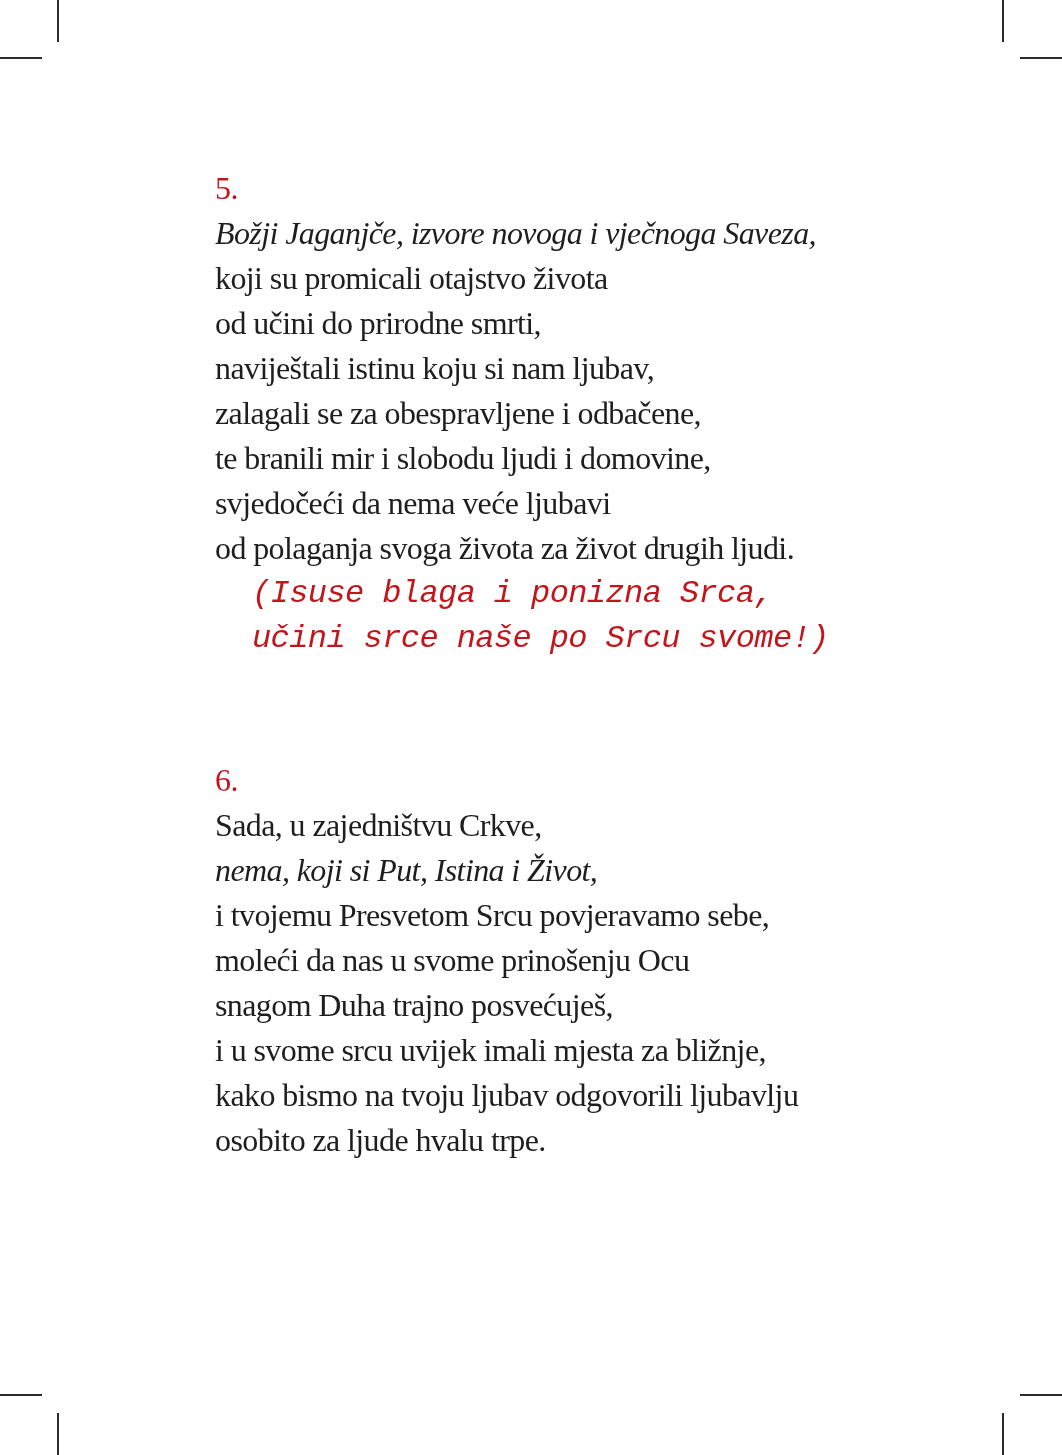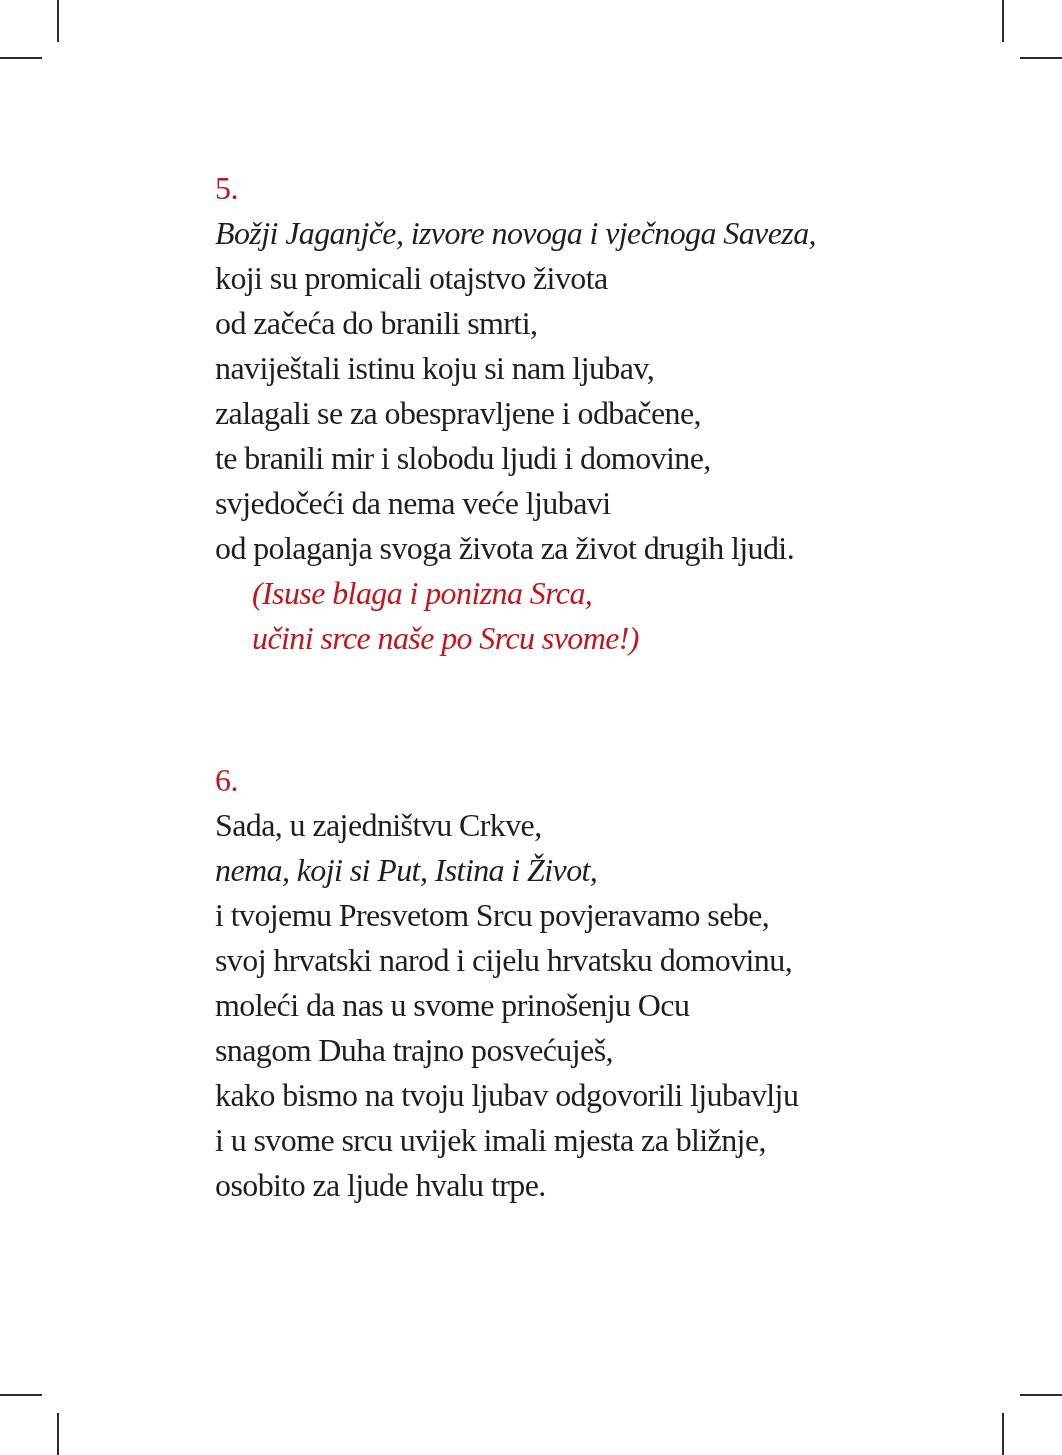--- a/index.html
+++ b/index.html
@@ -40,57 +40,56 @@
     line-height: 45px;
     letter-spacing: -0.6px;
   }
   .section + .section { margin-top: 97px; }
   .section-number {
     color: var(--red, #c2151c);
   }
   .line { white-space: nowrap; }
   .line.italic { font-style: italic; }
   .line.red { color: var(--red, #c2151c); }
-  .line.indent { padding-left: 37px; }
+  .line.indent { padding-left: 37px; font-family: Liberation Mono, monospace; }
 </style>
 </head>
 <body>
 
 <div class="page">
 
   <div class="crop v tl-v"></div>
   <div class="crop h tl-h"></div>
   <div class="crop v tr-v"></div>
   <div class="crop h tr-h"></div>
   <div class="crop h bl-h"></div>
   <div class="crop v bl-v"></div>
   <div class="crop h br-h"></div>
   <div class="crop v br-v"></div>
 
   <main class="text-block" id="sections">
       <section class="section">
         <div class="line section-number">5.</div>
         <div class="line italic">Božji Jaganjče, izvore novoga i vječnoga Saveza,</div>
         <div class="line">koji su promicali otajstvo života</div>
-        <div class="line">od začeća do branili smrti,</div>
+        <div class="line">od učini do prirodne smrti,</div>
         <div class="line">naviještali istinu koju si nam ljubav,</div>
         <div class="line">zalagali se za obespravljene i odbačene,</div>
         <div class="line">te branili mir i slobodu ljudi i domovine,</div>
         <div class="line">svjedočeći da nema veće ljubavi</div>
         <div class="line">od polaganja svoga života za život drugih ljudi.</div>
         <div class="line italic red indent">(Isuse blaga i ponizna Srca,</div>
         <div class="line italic red indent">učini srce naše po Srcu svome!)</div>
       </section>
       <section class="section">
         <div class="line section-number">6.</div>
         <div class="line">Sada, u zajedništvu Crkve,</div>
         <div class="line italic">nema, koji si Put, Istina i Život,</div>
         <div class="line">i tvojemu Presvetom Srcu povjeravamo sebe,</div>
-        <div class="line">svoj hrvatski narod i cijelu hrvatsku domovinu,</div>
         <div class="line">moleći da nas u svome prinošenju Ocu</div>
         <div class="line">snagom Duha trajno posvećuješ,</div>
+        <div class="line">i u svome srcu uvijek imali mjesta za bližnje,</div>
         <div class="line">kako bismo na tvoju ljubav odgovorili ljubavlju</div>
-        <div class="line">i u svome srcu uvijek imali mjesta za bližnje,</div>
         <div class="line">osobito za ljude hvalu trpe.</div>
       </section>
     </main>
 
 </div>
 
 </body></html>

